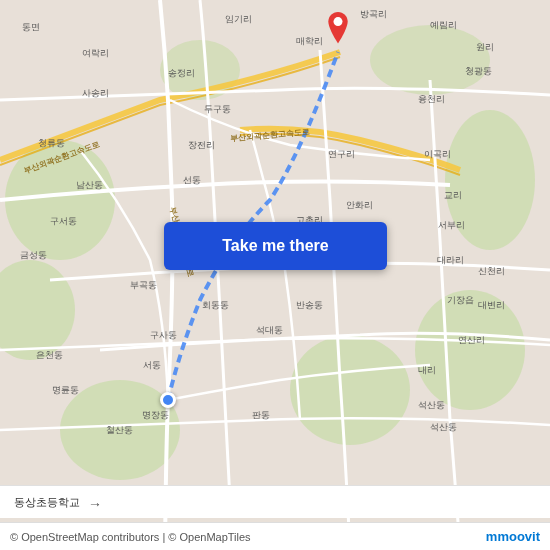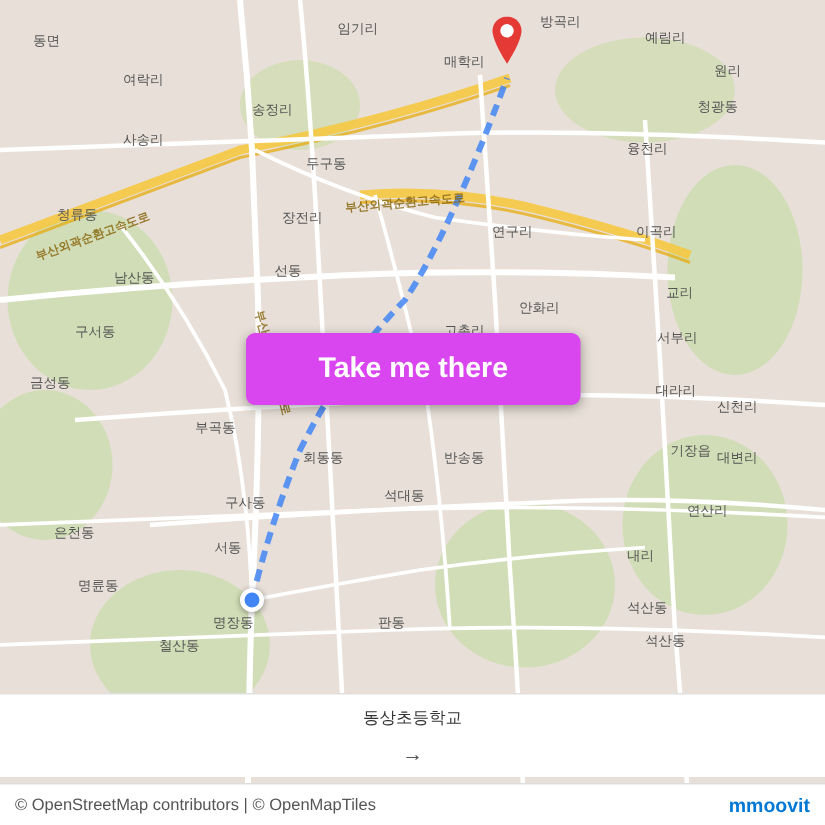--- a/index.html
+++ b/index.html
@@ -26,25 +26,25 @@
       width: 100%; height: 100%;
     }
 
     
     #take-me-there-btn {
       position: absolute;
       top: 222px;
       left: 164px;
       width: 223px;
       height: 48px;
-      background-color: #d946ef;
+      background-color: #1d4ed8;
       color: white;
       border: none;
       border-radius: 6px;
-      font-size: 19px;
+      font-size: 16px;
       font-weight: bold;
       cursor: pointer;
       display: flex;
       align-items: center;
       justify-content: center;
       box-shadow: 0 2px 8px rgba(0,0,0,0.35);
       z-index: 10;
     }
 
     
@@ -97,21 +97,20 @@
       right: 0;
       background: white;
       padding: 8px 14px;
       font-size: 12px;
       color: #333;
       border-top: 1px solid #e0e0e0;
       z-index: 10;
       display: flex;
       align-items: center;
       gap: 8px;
-      flex-direction: column;
     }
 
     .route-arrow {
       color: #555;
       font-size: 14px;
     }
 
     .place-label {
       font-size: 11px;
       color: #333;

